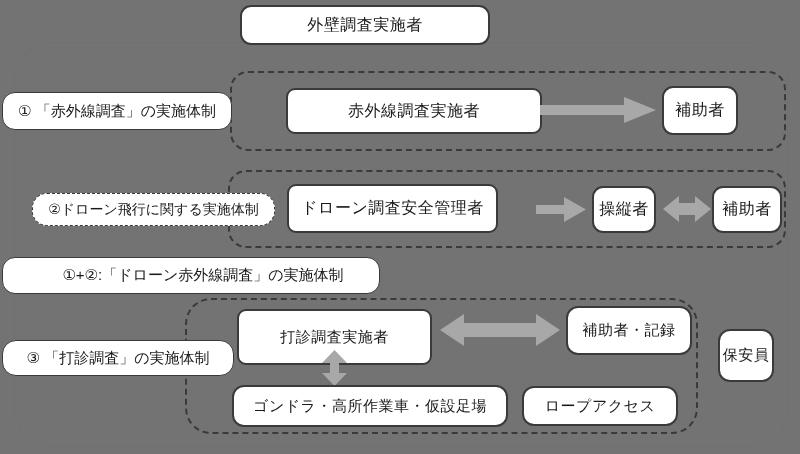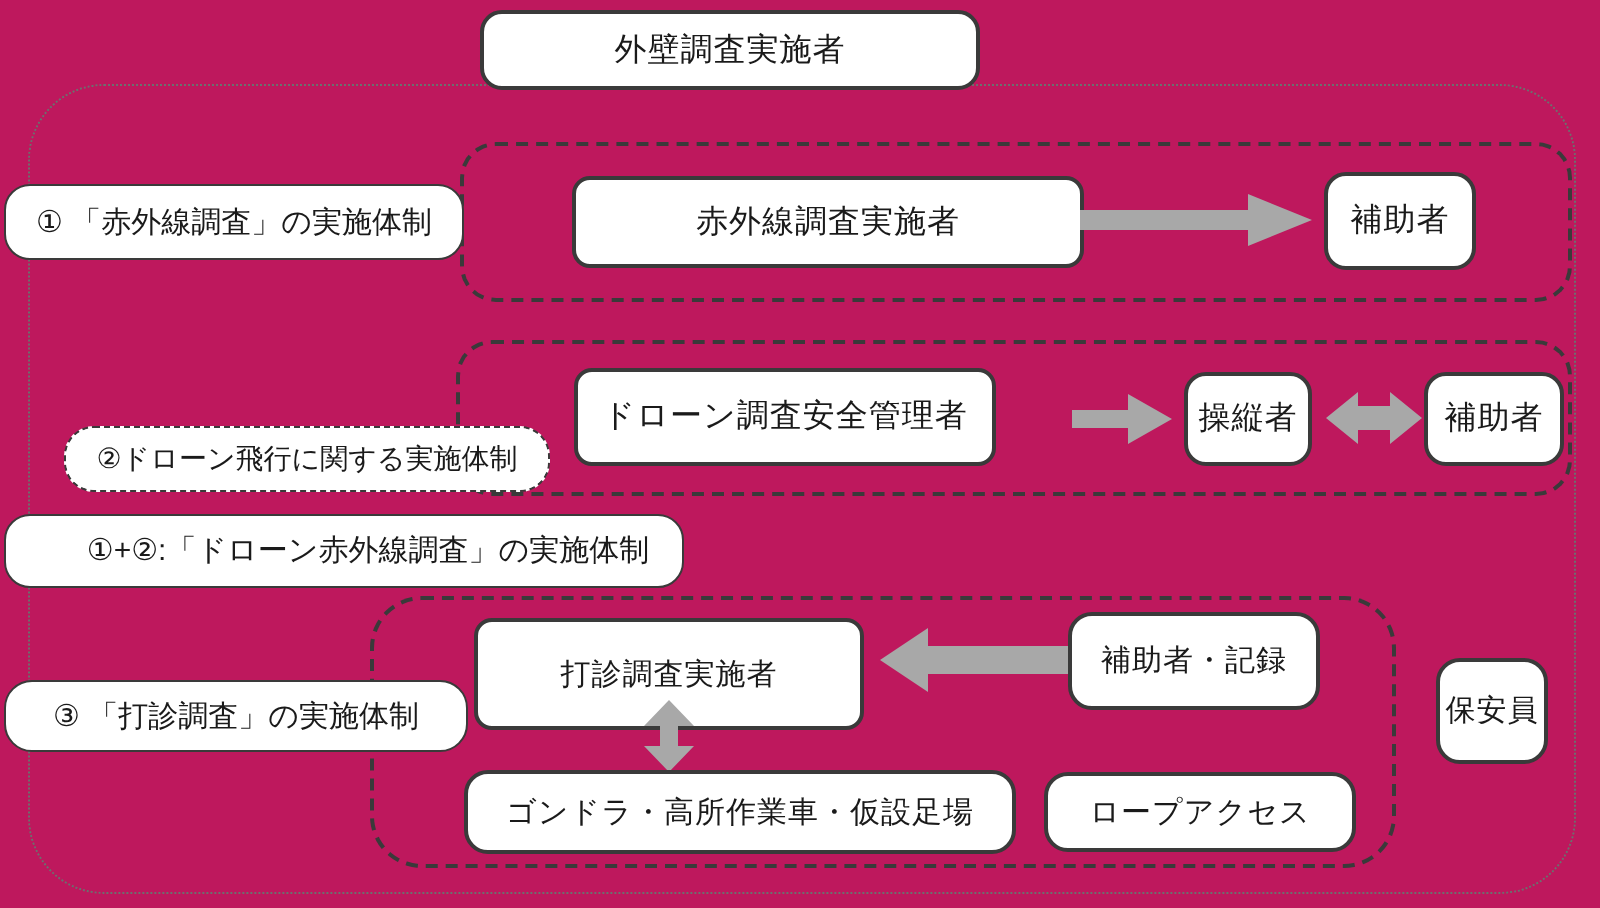--- a/index.html
+++ b/index.html
@@ -1,17 +1,17 @@
 <!DOCTYPE html>
 <html><head>
 <meta charset="utf-8">
 <style>
   html,body{margin:0;padding:0;background:#ffffff;}
   #stage{
-    position:relative;width:800px;height:454px;background:#be185d;overflow:hidden;
+    position:relative;width:800px;height:454px;background:#737373;overflow:hidden;
     font-family:"Liberation Sans","DejaVu Sans",sans-serif;color:#1a1a1a;
   }
   .box{
     position:absolute;background:#ffffff;border:2px solid #3a3a3a;border-radius:9px;
     display:flex;align-items:center;justify-content:center;text-align:center;
     font-size:16px;letter-spacing:0.5px;box-sizing:border-box;z-index:2;
   }
   .labelbox{
     position:absolute;background:#ffffff;border:1.5px solid #3a3a3a;border-radius:13px;
     display:flex;align-items:center;justify-content:center;text-align:left;
@@ -34,36 +34,36 @@
 
   
   #row1-group{left:230px;top:71px;width:556px;height:80px;}
   #row1-label{left:2px;top:92px;width:230px;height:38px;}
   #row1-main{left:286px;top:88px;width:256px;height:46px;}
   #row1-arrow{left:540px;top:97px;width:116px;height:26px;}
   #row1-helper{left:662px;top:86px;width:76px;height:49px;border-radius:11px;}
 
   
   #row2-group{left:228px;top:170px;width:558px;height:78px;}
-  #row2-label{left:32px;top:193px;width:243px;height:33px;border-style:dashed;border-radius:15px;font-size:14px;margin-top:20px;}
+  #row2-label{left:32px;top:193px;width:243px;height:33px;border-style:dashed;border-radius:15px;font-size:14px;}
   #row2-main{left:287px;top:184px;width:211px;height:49px;}
   #row2-arrow{left:536px;top:197px;width:50px;height:25px;}
   #row2-operator{left:592px;top:186px;width:64px;height:47px;border-radius:11px;}
   #row2-dblarrow{left:663px;top:196px;width:48px;height:26px;}
   #row2-helper{left:712px;top:186px;width:70px;height:47px;border-radius:11px;}
 
   
-  #combined-label{left:2px;top:257px;width:340px;height:37px;padding-left:24px;}
+  #combined-label{left:2px;top:257px;width:378px;height:37px;padding-left:24px;}
 
   
   #row3-group{left:185px;top:298px;width:513px;height:136px;border-radius:26px;}
   #row3-label{left:2px;top:340px;width:232px;height:36px;border-radius:14px;}
   #row3-main{left:237px;top:309px;width:195px;height:56px;font-size:15px;}
   #row3-harrow{left:440px;top:314px;width:120px;height:32px;}
-  #row3-helper{left:534px;top:306px;width:126px;height:49px;border-radius:12px;font-size:15px;}
+  #row3-helper{left:566px;top:306px;width:126px;height:49px;border-radius:12px;font-size:15px;}
   #row3-varrow{left:322px;top:350px;width:25px;height:36px;}
   #row3-gondola{left:232px;top:385px;width:276px;height:42px;border-radius:12px;font-size:15px;}
   #row3-rope{left:522px;top:386px;width:156px;height:40px;border-radius:12px;font-size:15px;}
   #guard-box{left:718px;top:329px;width:56px;height:53px;border-radius:12px;font-size:15px;}
 </style>
 </head>
 <body>
 
 <div id="stage">
 

